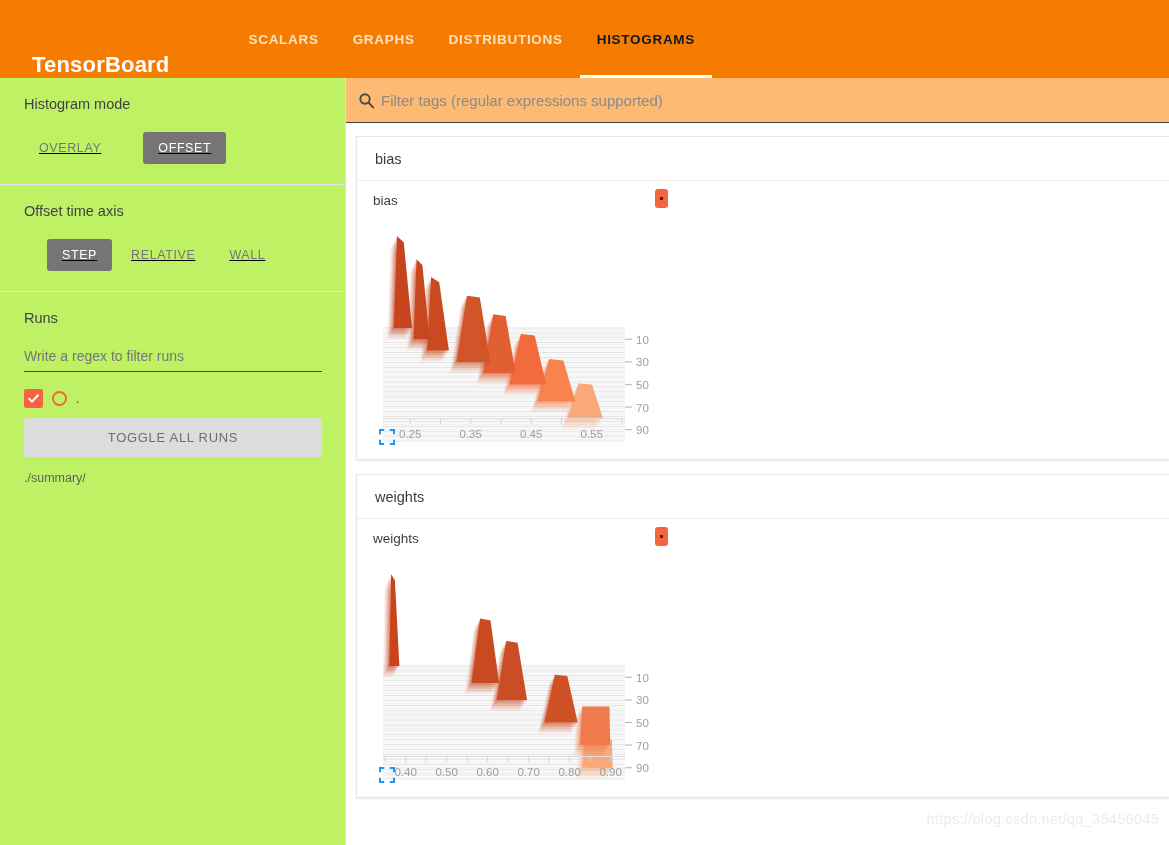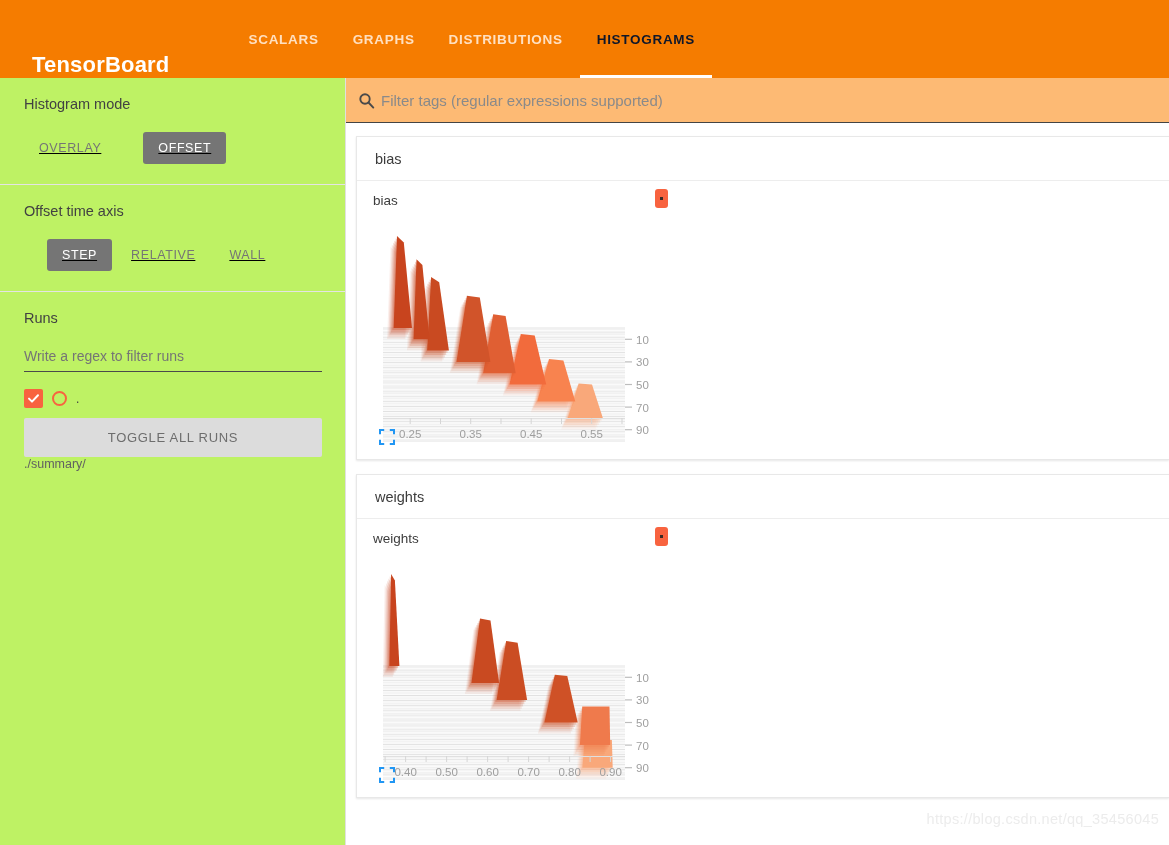--- a/index.html
+++ b/index.html
@@ -81,21 +81,21 @@
   }
   .run-dot-label { font-size:12px; color:#424242; line-height:1; }
 
   .toggle-all {
     width:298px; background:#dcdcdc; color:#6d6d6d;
     border:none; font-family:inherit;
     font-size:13px; letter-spacing:.7px;
     padding:12px 0; border-radius:2px; cursor:pointer;
     text-align:center; display:block;
   }
-  .run-path { font-size:12.5px; color:#616161; }
+  .run-path { font-size:12.5px; color:#616161; margin-top:14px; }
 
   
   .main { flex:1; background:#ffffff; overflow:hidden; position:relative; }
 
   .searchbar {
     height:45px; background:#fdba74;
     border-bottom:1px solid #444;
     display:flex; align-items:center;
     padding:0 0 0 12px;
   }

